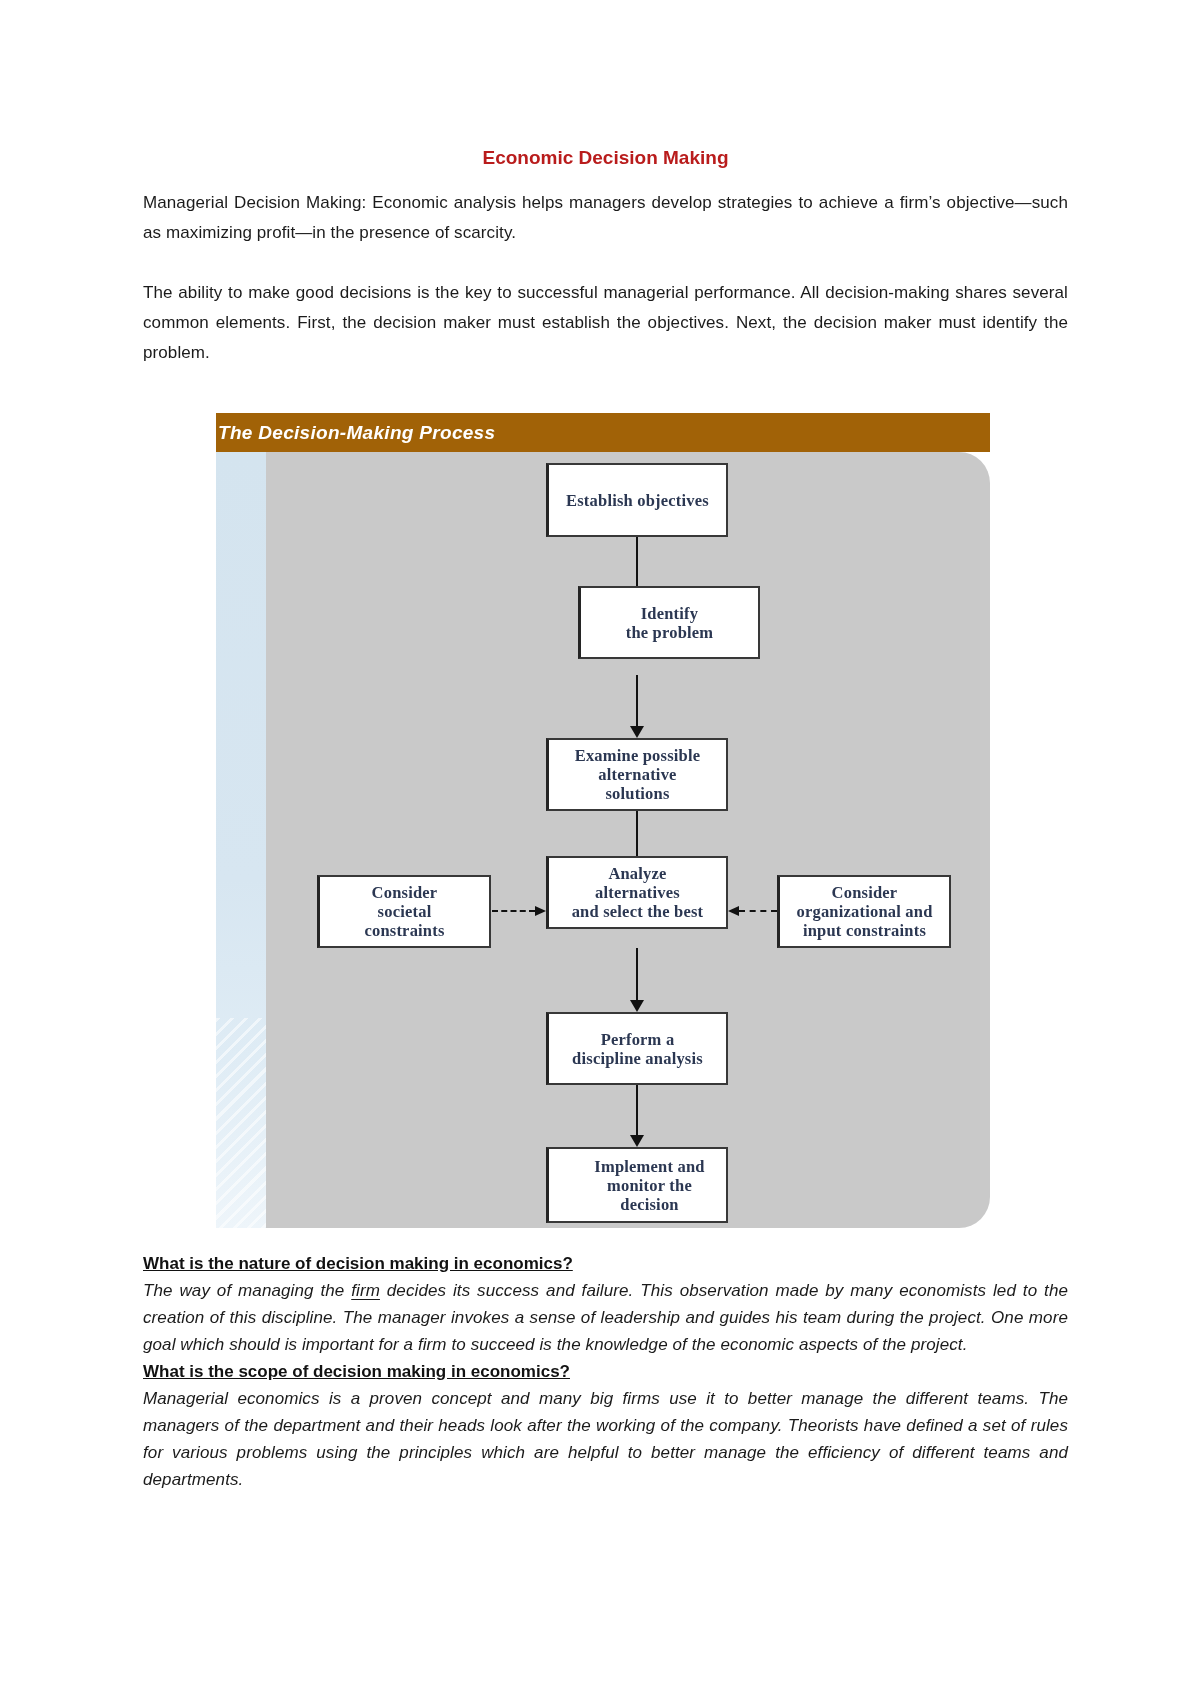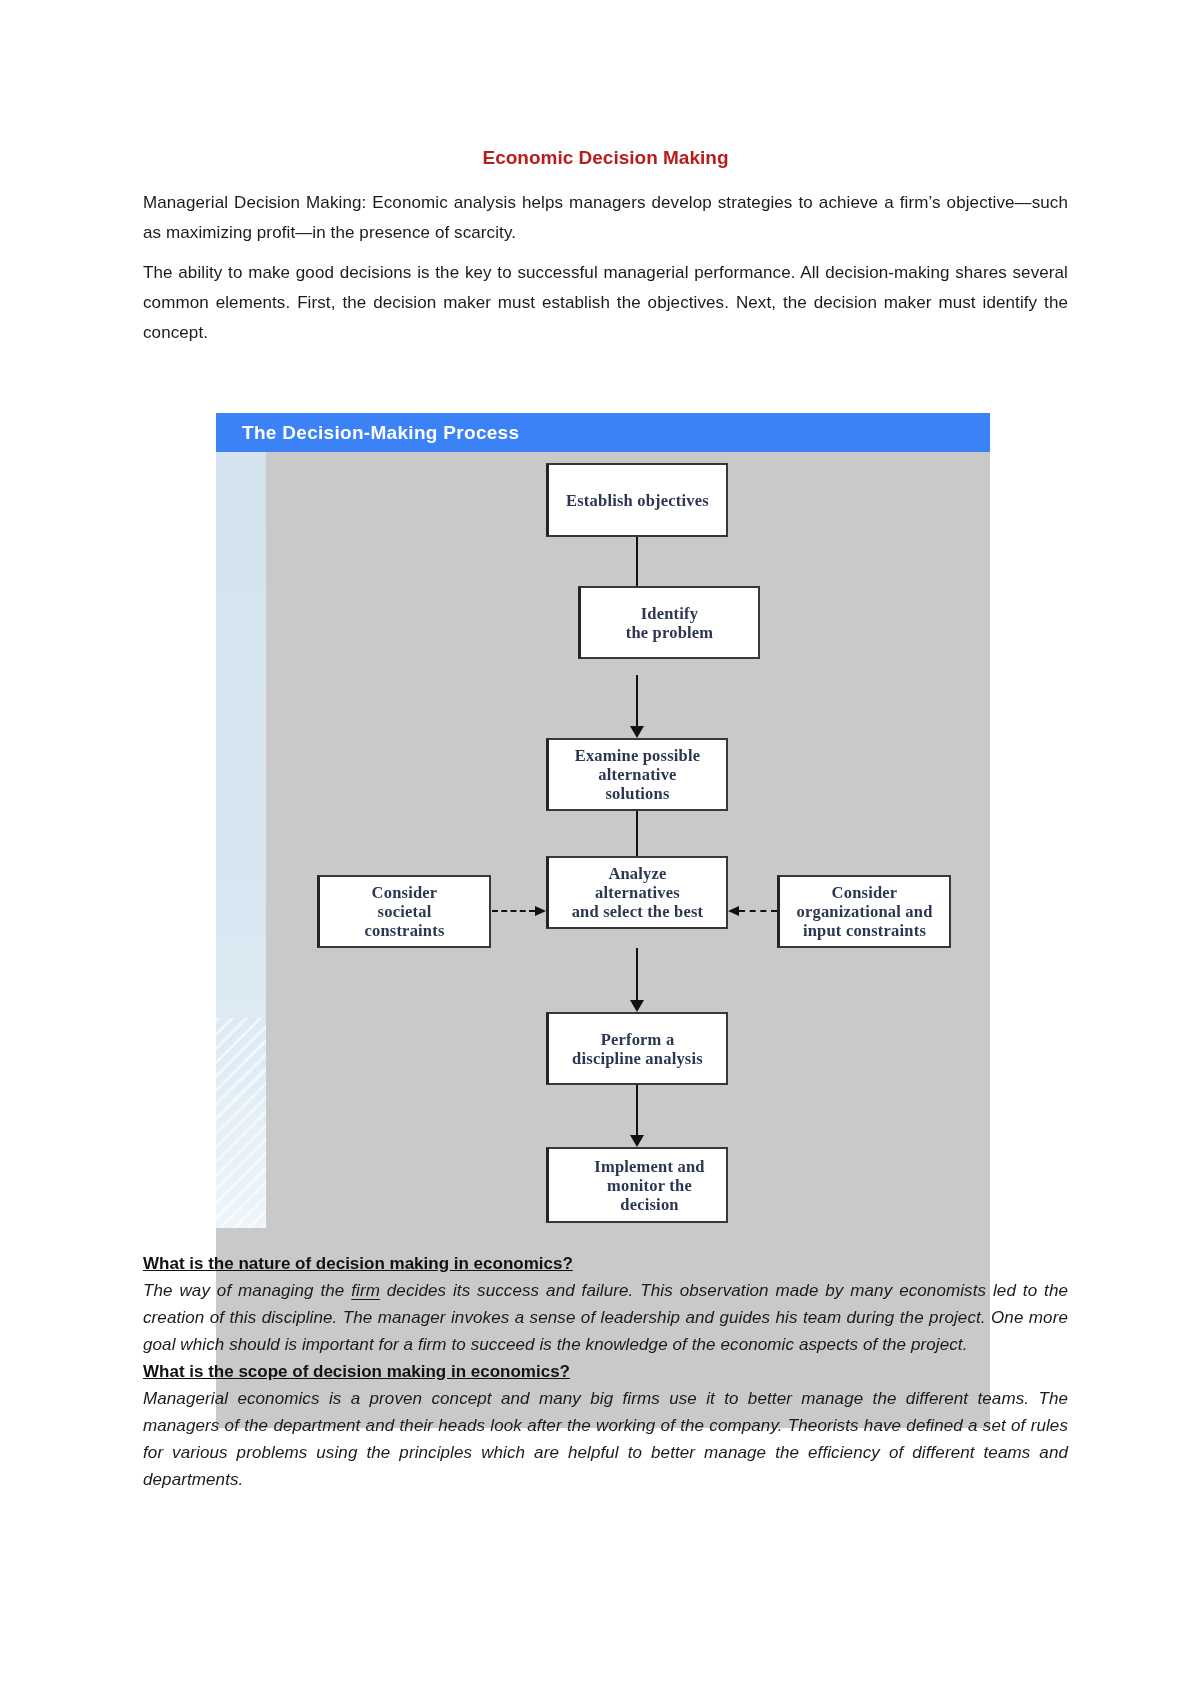--- a/index.html
+++ b/index.html
@@ -18,45 +18,46 @@
   .bottom-text{ position: absolute; left: 143px; top: 1250px; width: 925px; }
 
   .doc-title {
     font-size: 19px; line-height: 24px; font-weight: bold;
     text-align: center; margin: 0 0 18px 0; color: #b91c1c;
   }
   .para {
     font-size: 17px; line-height: 30px; text-align: justify;
     margin: 0; letter-spacing: 0.1px;
   }
-  .para.first { margin-bottom: 10px; }
+  .para.first { margin-bottom: 30px; }
 
   .bheading {
     font-size: 17px; line-height: 27px; font-weight: bold;
     margin: 0; color: #121212; text-decoration: underline;
   }
   .bpara {
     font-size: 17px; line-height: 27px; text-align: justify;
     margin: 0; letter-spacing: 0.1px; font-style: italic;
   }
   .uterm { text-decoration: underline; text-underline-offset: 3px; }
 
   
   .diagram {
     position: absolute; left: 216px; top: 413px;
     width: 774px; height: 815px;
   }
   .diagram-header {
-    height: 39px; background: #3b82f6; 
+    height: 39px; background: #a16207; 
     color: #ffffff; font-weight: bold; font-size: 19px;
-    line-height: 39px; padding-left: 26px; letter-spacing: 0.3px;
+    line-height: 39px; padding-left: 2px; letter-spacing: 0.3px;
     box-sizing: border-box;
+    font-style: italic;
   }
   .diagram-body {
-    position: relative; height: 976px; background: #c9c9c9;
+    position: relative; height: 776px; background: #c9c9c9; border-radius: 31px;
   }
   .strip {
     position: absolute; left: 0; top: 0; width: 50px; height: 776px;
     background: linear-gradient(180deg, #d4e4ef 0%, #d7e6f1 55%, #dfecf5 78%, #eef5fa 100%);
     overflow: hidden;
   }
   .strip::after {
     content: ""; position: absolute; left: -10px; bottom: 0; width: 80px; height: 210px;
     background: repeating-linear-gradient(135deg,
       rgba(255,255,255,0) 0 7px, rgba(255,255,255,0.85) 7px 10px);
@@ -118,21 +119,21 @@
   }
 </style>
 </head>
 <body>
 
 <div class="page">
 
   <div class="top-text">
     <h1 class="doc-title">Economic Decision Making</h1>
     <p class="para first">Managerial Decision Making: Economic analysis helps managers develop strategies to achieve a firm’s objective—such as maximizing profit—in the presence of scarcity.</p>
-    <p class="para">The ability to make good decisions is the key to successful managerial performance. All decision-making shares several common elements. First, the decision maker must establish the objectives. Next, the decision maker must identify the concept.</p>
+    <p class="para">The ability to make good decisions is the key to successful managerial performance. All decision-making shares several common elements. First, the decision maker must establish the objectives. Next, the decision maker must identify the problem.</p>
   </div>
 
   <div class="diagram">
     <div class="diagram-header">
       <span>The Decision-Making Process</span>
     </div>
     <div class="diagram-body">
       <div class="strip"></div>
 
       <div class="node col n-establish">

